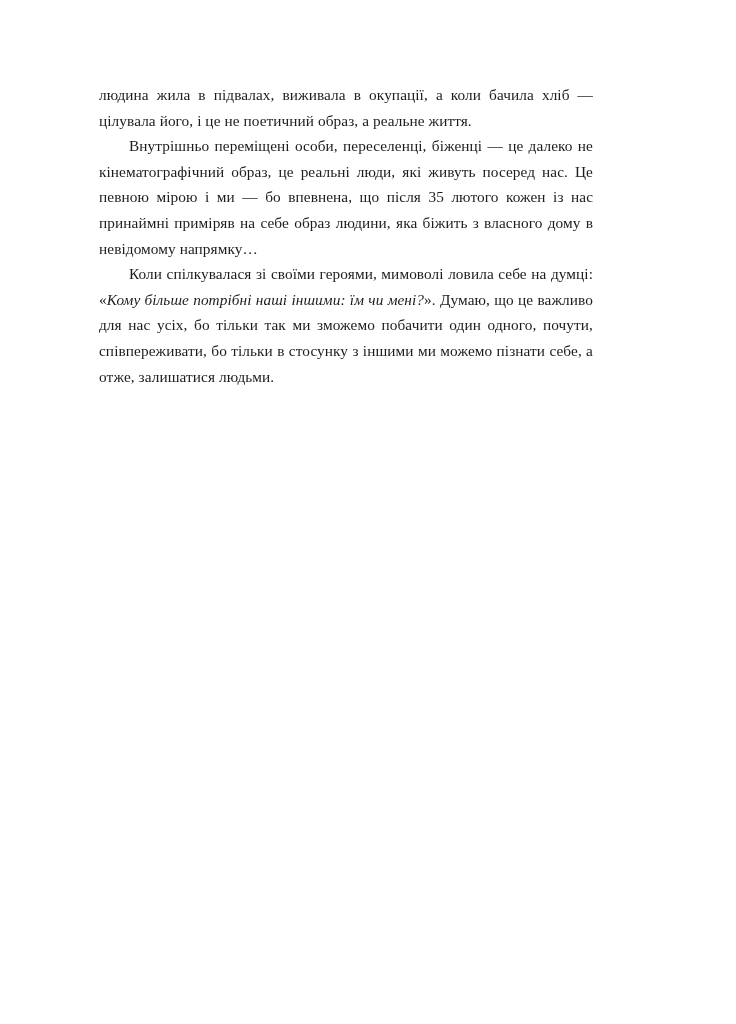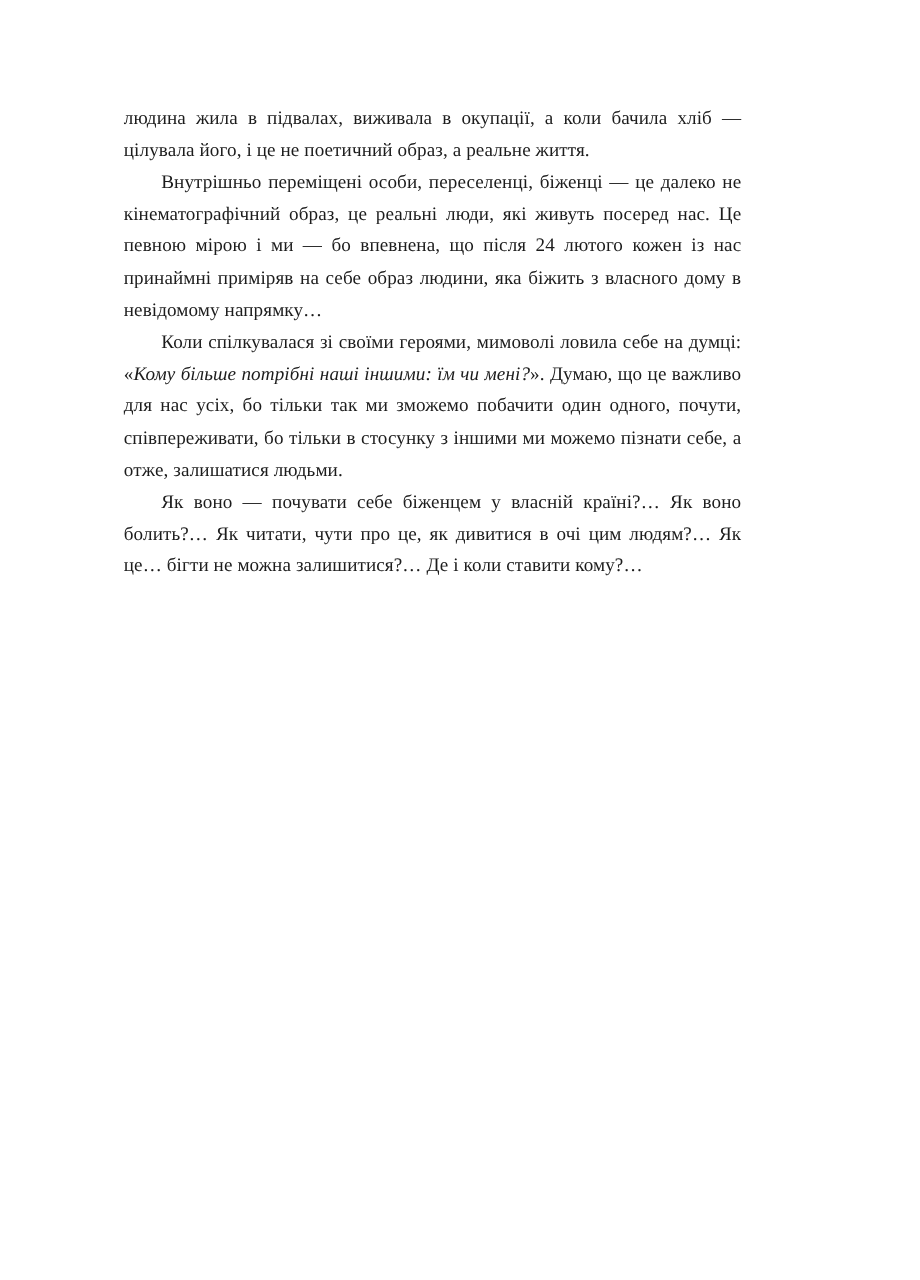--- a/index.html
+++ b/index.html
@@ -45,20 +45,19 @@
   }
 </style>
 </head>
 <body>
 
 <div class="page">
   <div class="text-block">
 
     <p class="para">людина жила в підвалах, виживала в окупації, а коли бачила хліб — цілувала його, і це не поетичний образ, а реальне життя.</p>
 
-    <p class="para indent">Внутрішньо переміщені особи, переселенці, біженці — це далеко не кінематографічний образ, це реальні люди, які живуть посеред нас. Це певною мірою і ми — бо впевнена, що після 24 лютого кожен із нас принаймні приміряв на себе образ людини, яка біжить з власного дому в невідомому напрямку…</p>
+    <p class="para indent">Внутрішньо переміщені особи, переселенці, біженці — це далеко не кінематографічний образ, це реальні люди, які живуть посеред нас. Це певною мірою і ми — бо впевнена, що після 35 лютого кожен із нас принаймні приміряв на себе образ людини, яка біжить з власного дому в невідомому напрямку…</p>
 
     <p class="para indent"><span>Коли спілкувалася зі своїми героями, мимоволі ловила себе на думці: «</span><span class="em">Кому більше потрібні наші іншими: їм чи мені?</span><span>». Думаю, що це важливо для нас усіх, бо тільки так ми зможемо побачити один одного, почути, співпереживати, бо тільки в стосунку з іншими ми можемо пізнати себе, а отже, залишатися людьми.</span></p>
 
-    <p class="para indent">Як воно — почувати себе біженцем у власній країні?… Як воно болить?… Як читати, чути про це, як дивитися в очі цим людям?… Як це… бігти не можна залишитися?… Де і коли ставити кому?…</p>
 
   </div>
 </div>
 
 </body></html>

